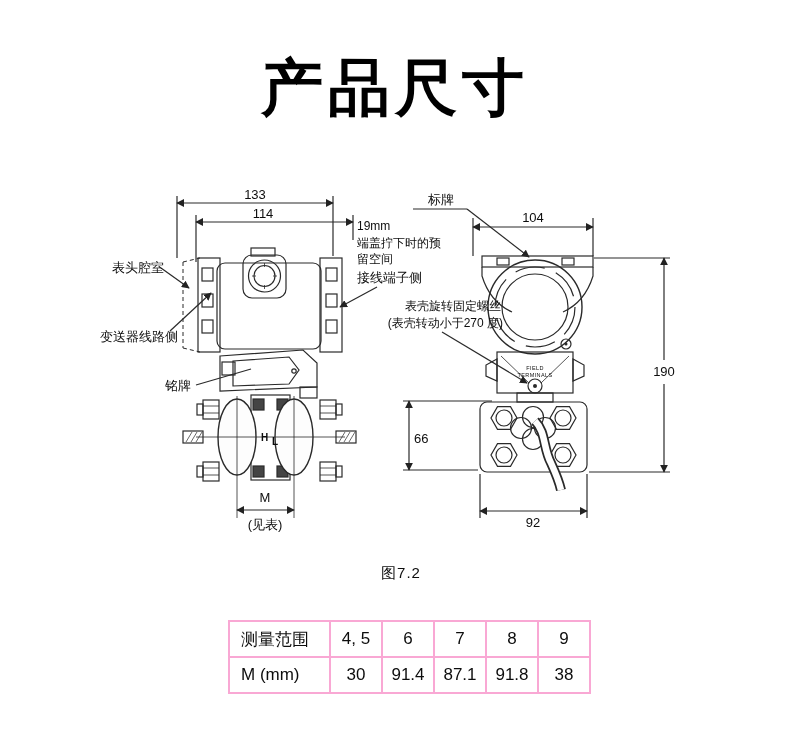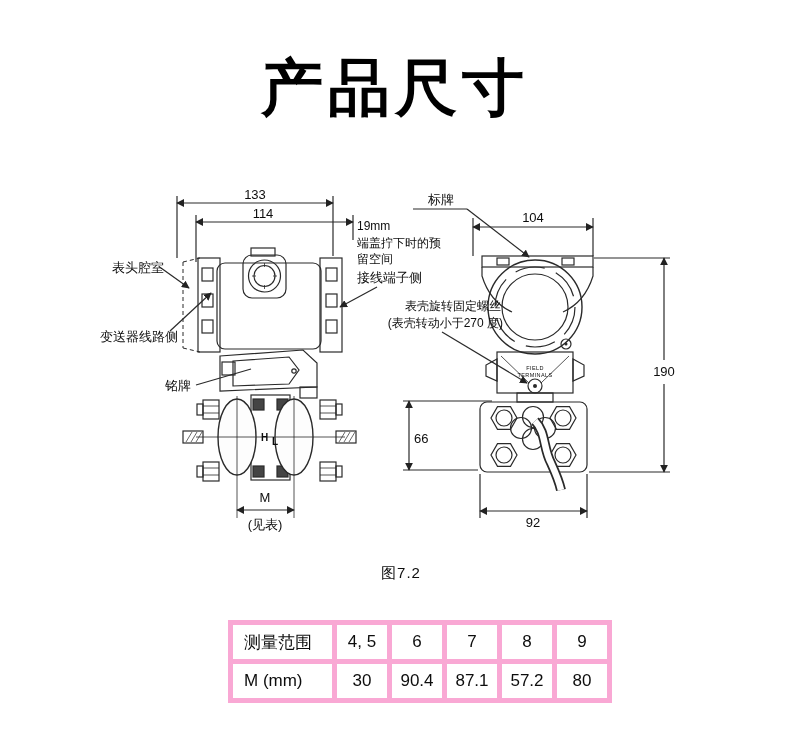--- a/index.html
+++ b/index.html
@@ -40,21 +40,21 @@
   .caption { font-size: 15px; letter-spacing: 1px; }
   #dim-table {
     position: absolute;
     left: 228px;
     top: 620px;
     border-collapse: collapse;
     font-size: 17px;
     color: #0d0d0d;
   }
   #dim-table td {
-    border: 5px solid #f9a8d4;
+    border: 2px solid #f9a8d4;
     height: 34px;
     text-align: center;
     padding: 0 4px;
     background: #ffffff;
   }
   #dim-table td.rowhead {
     width: 84px;
     text-align: left;
     padding-left: 11px;
   }
@@ -315,21 +315,21 @@
         <td class="rowhead">测量范围</td>
         <td class="val">4, 5</td>
         <td class="val">6</td>
         <td class="val">7</td>
         <td class="val">8</td>
         <td class="val">9</td>
       </tr>
       <tr>
         <td class="rowhead">M (mm)</td>
         <td class="val">30</td>
-        <td class="val">90.4</td>
+        <td class="val">91.4</td>
         <td class="val">87.1</td>
-        <td class="val">57.2</td>
-        <td class="val">80</td>
+        <td class="val">91.8</td>
+        <td class="val">38</td>
       </tr>
     </tbody>
   </table>
 
 </div>
 
 </body></html>

